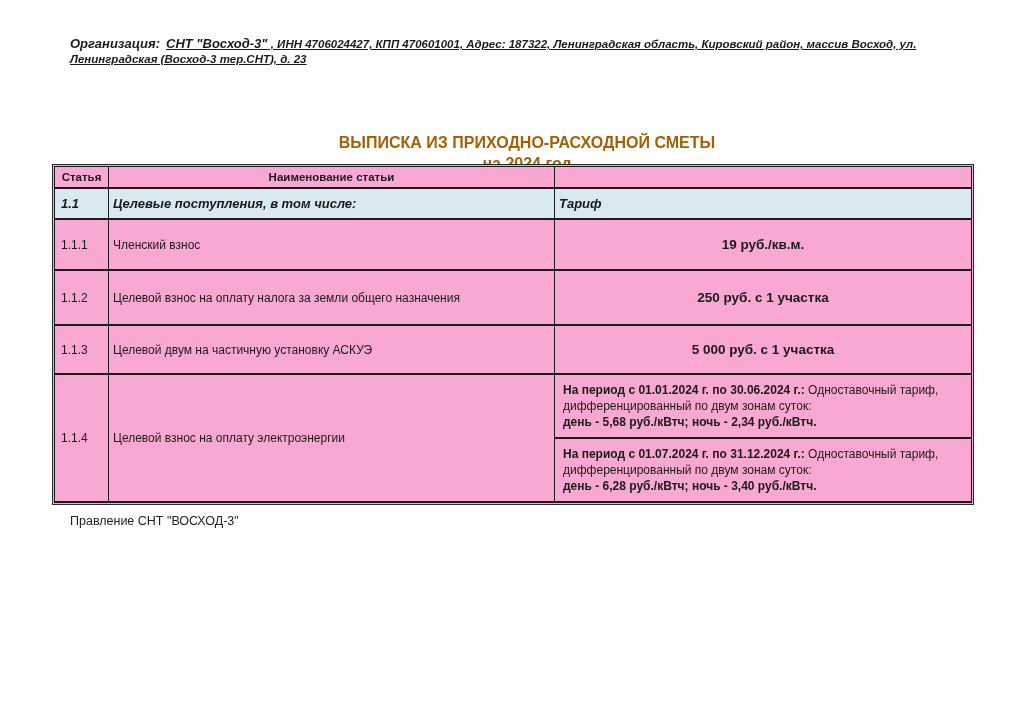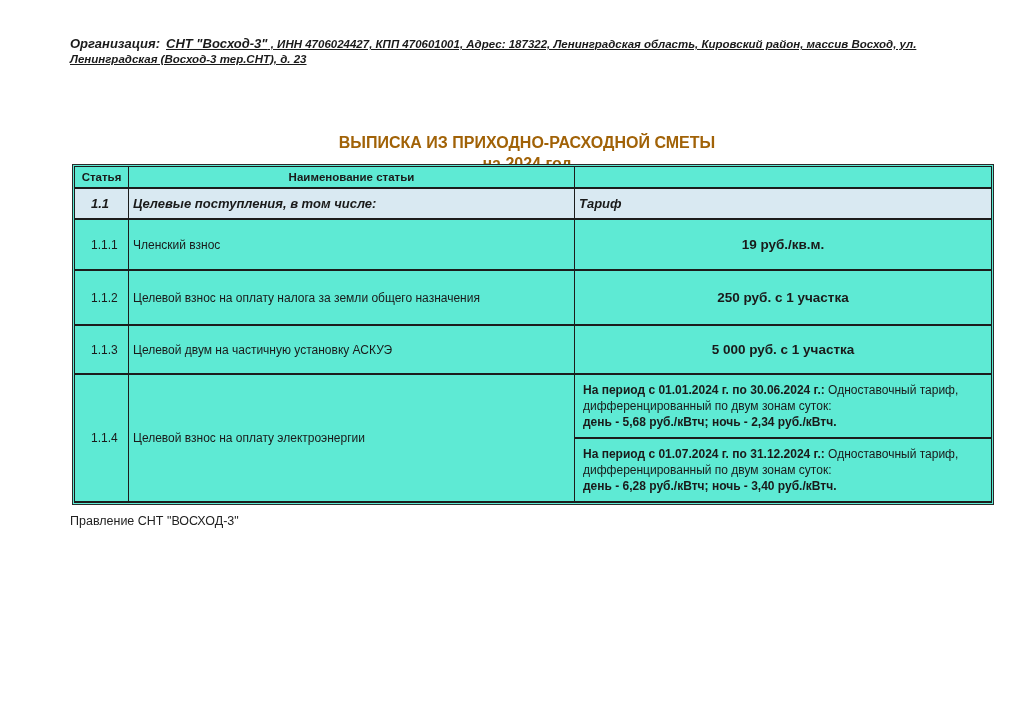--- a/index.html
+++ b/index.html
@@ -26,23 +26,23 @@
   .title {
     position: absolute; left: 68px; top: 106px; width: 918px;
     text-align: center; font-weight: bold;
     font-size: 16px; line-height: 21px;
     color: #a16207;
     margin-top: 26px;
   }
 
   
   .tablewrap {
-    position: absolute; left: 72px; top: 164px; width: 918px;
+    position: absolute; left: 52px; top: 164px; width: 918px;
     border: 1px solid #2a2a2a; padding: 1px;
-    background: #5eead4;
+    background: #f9a8d4;
   }
   table { border-collapse: collapse; table-layout: fixed; width: 100%; }
   td {
     border: 1px solid #1c1c1c;
     border-bottom-width: 2px;
     padding: 1px 4px;
     vertical-align: middle;
     font-size: 12px;
     color: #1a1a1a;
     overflow: hidden;
@@ -50,21 +50,21 @@
   tr.hdr td { height: 18px; font-weight: bold; font-size: 11.5px; text-align: center; }
   tr.sec td {
     height: 27px;
     background: #d9e9f2;
     font-weight: bold; font-style: italic; font-size: 13px;
   }
   tr.sec td.tariff-label { text-align: left; }
   tr.r1 td { height: 47px; }
   tr.r2 td { height: 51px; }
   tr.r3 td { height: 45px; }
-  td.num { padding-left: 16px; }
+  td.num { padding-left: 6px; }
   td.name { }
   td.tariff-val { text-align: center; font-weight: bold; font-size: 13.5px; }
   td.period { height: 58px; text-align: left; font-size: 12px; line-height: 16px; padding: 2px 8px; }
   .b { font-weight: bold; }
 
   
   .footer {
     position: absolute; left: 70px; top: 514px;
     font-size: 12.5px; color: #222;
   }

